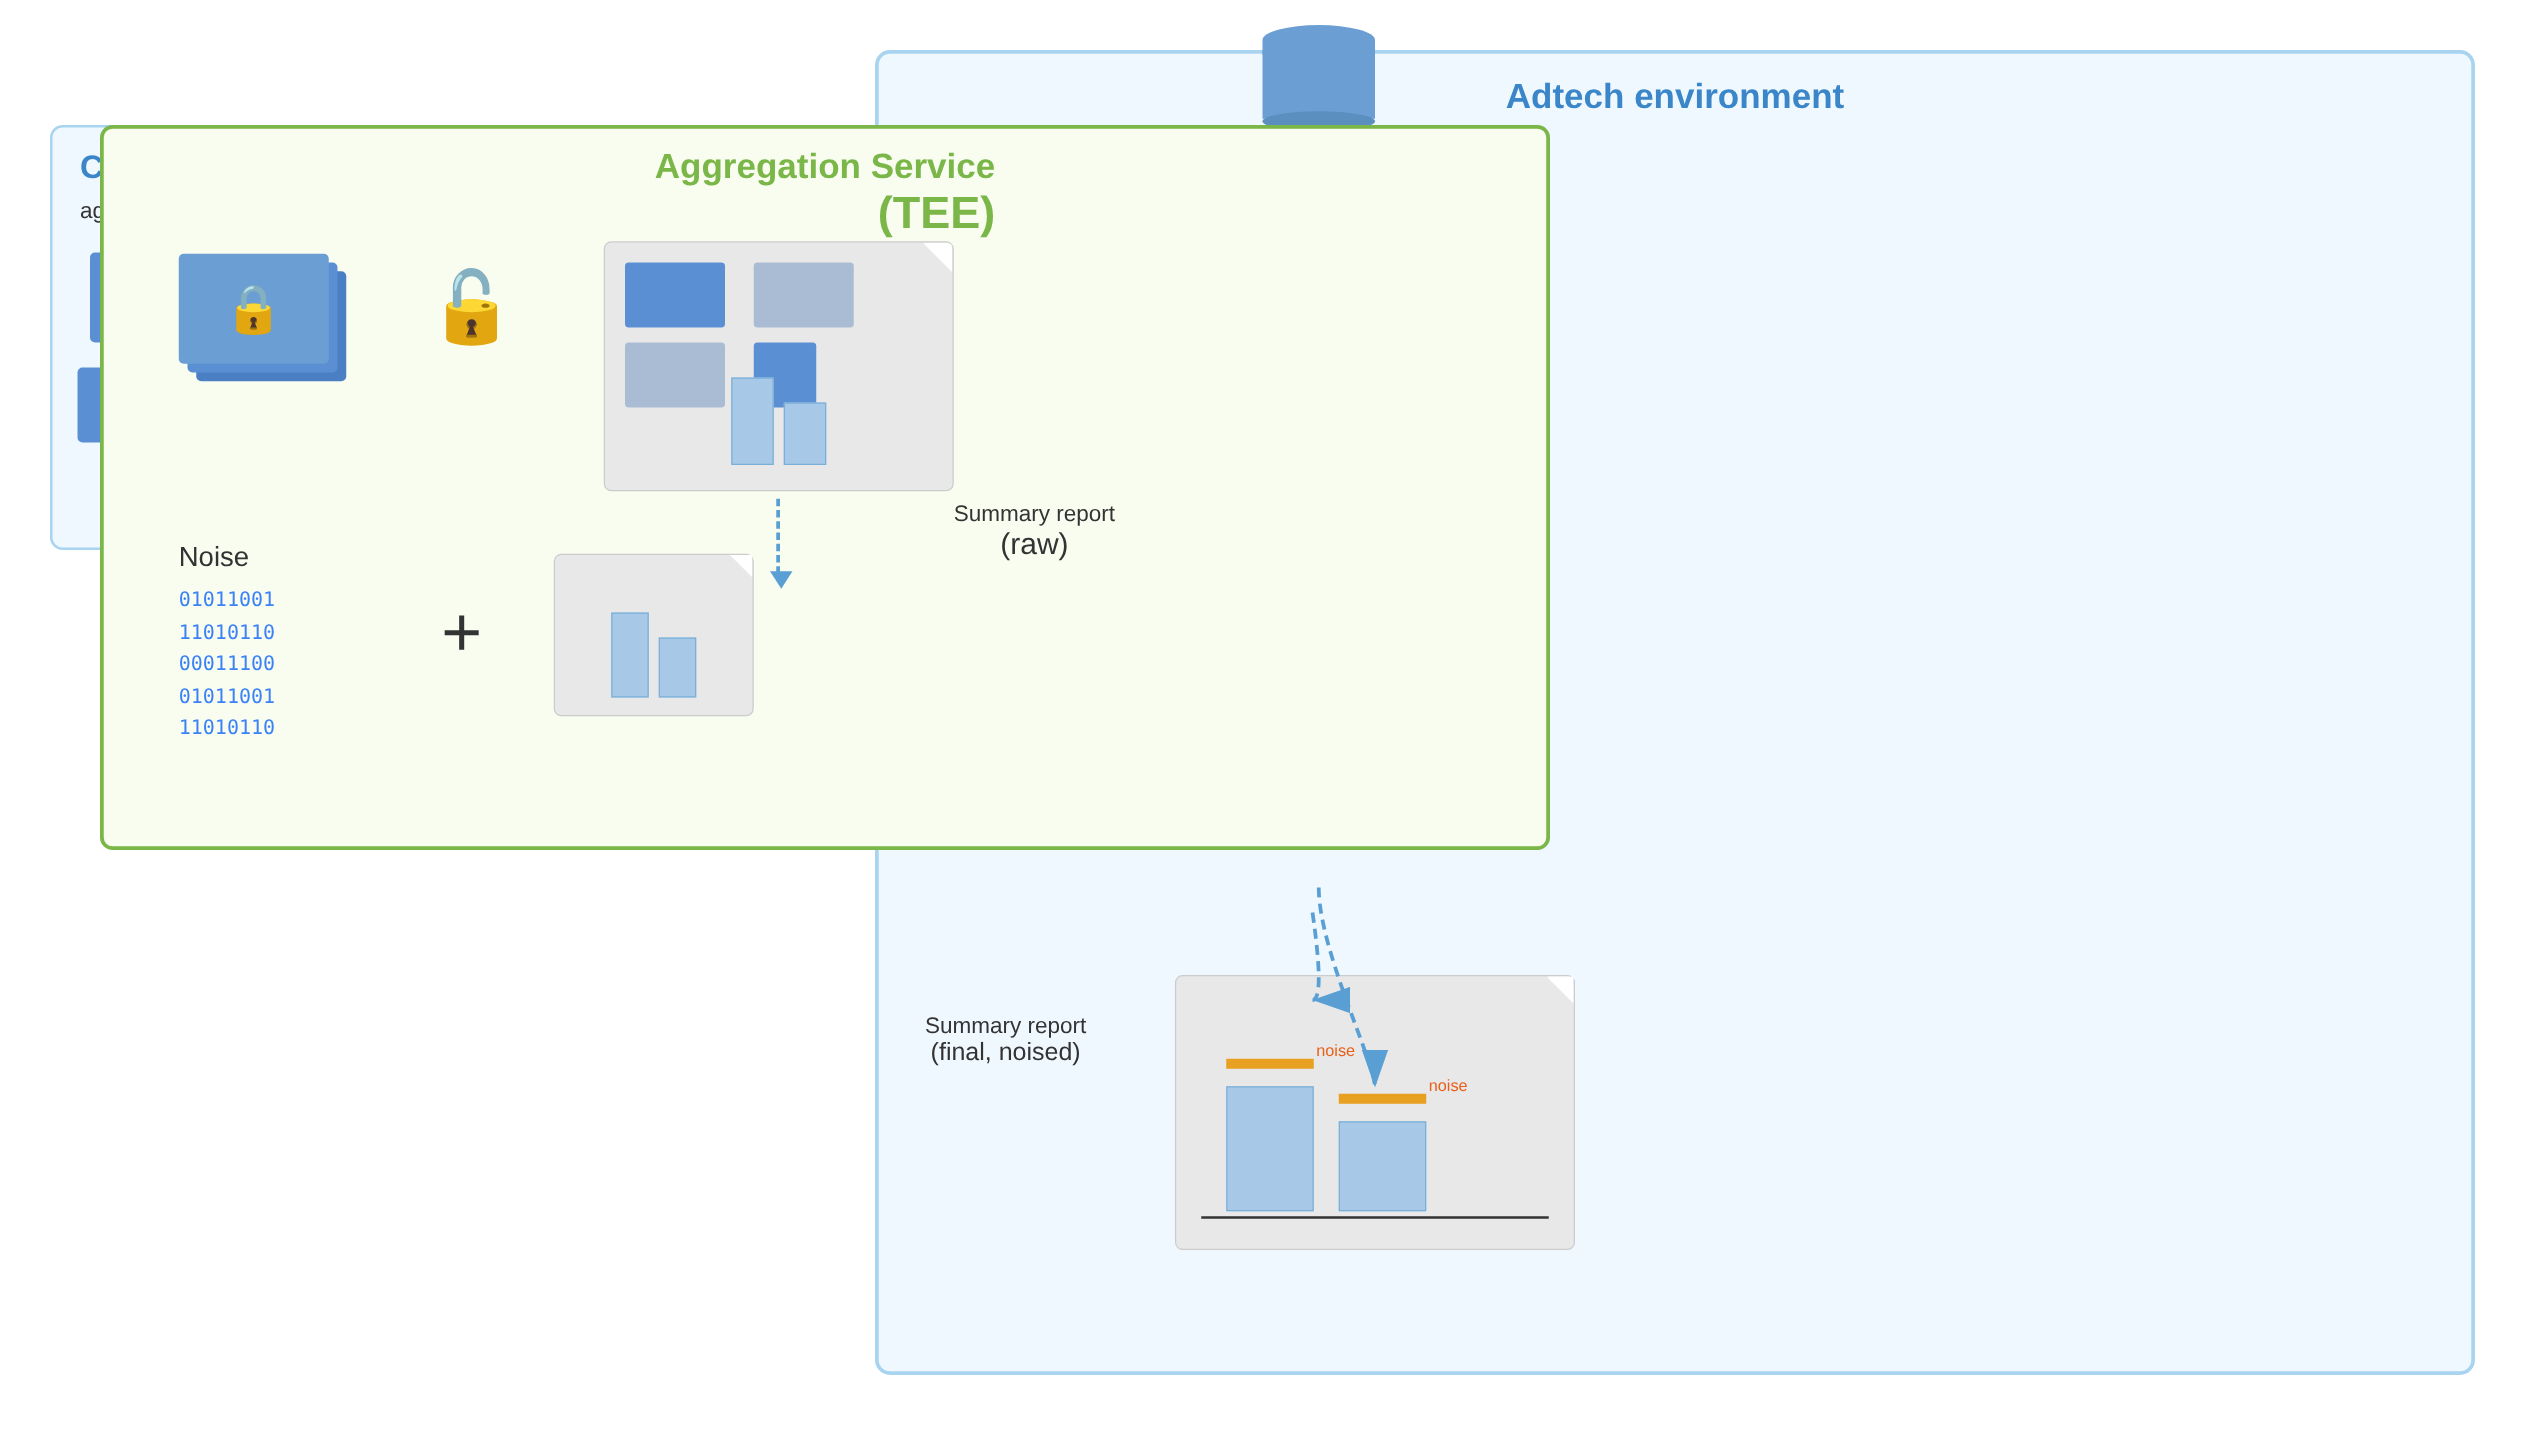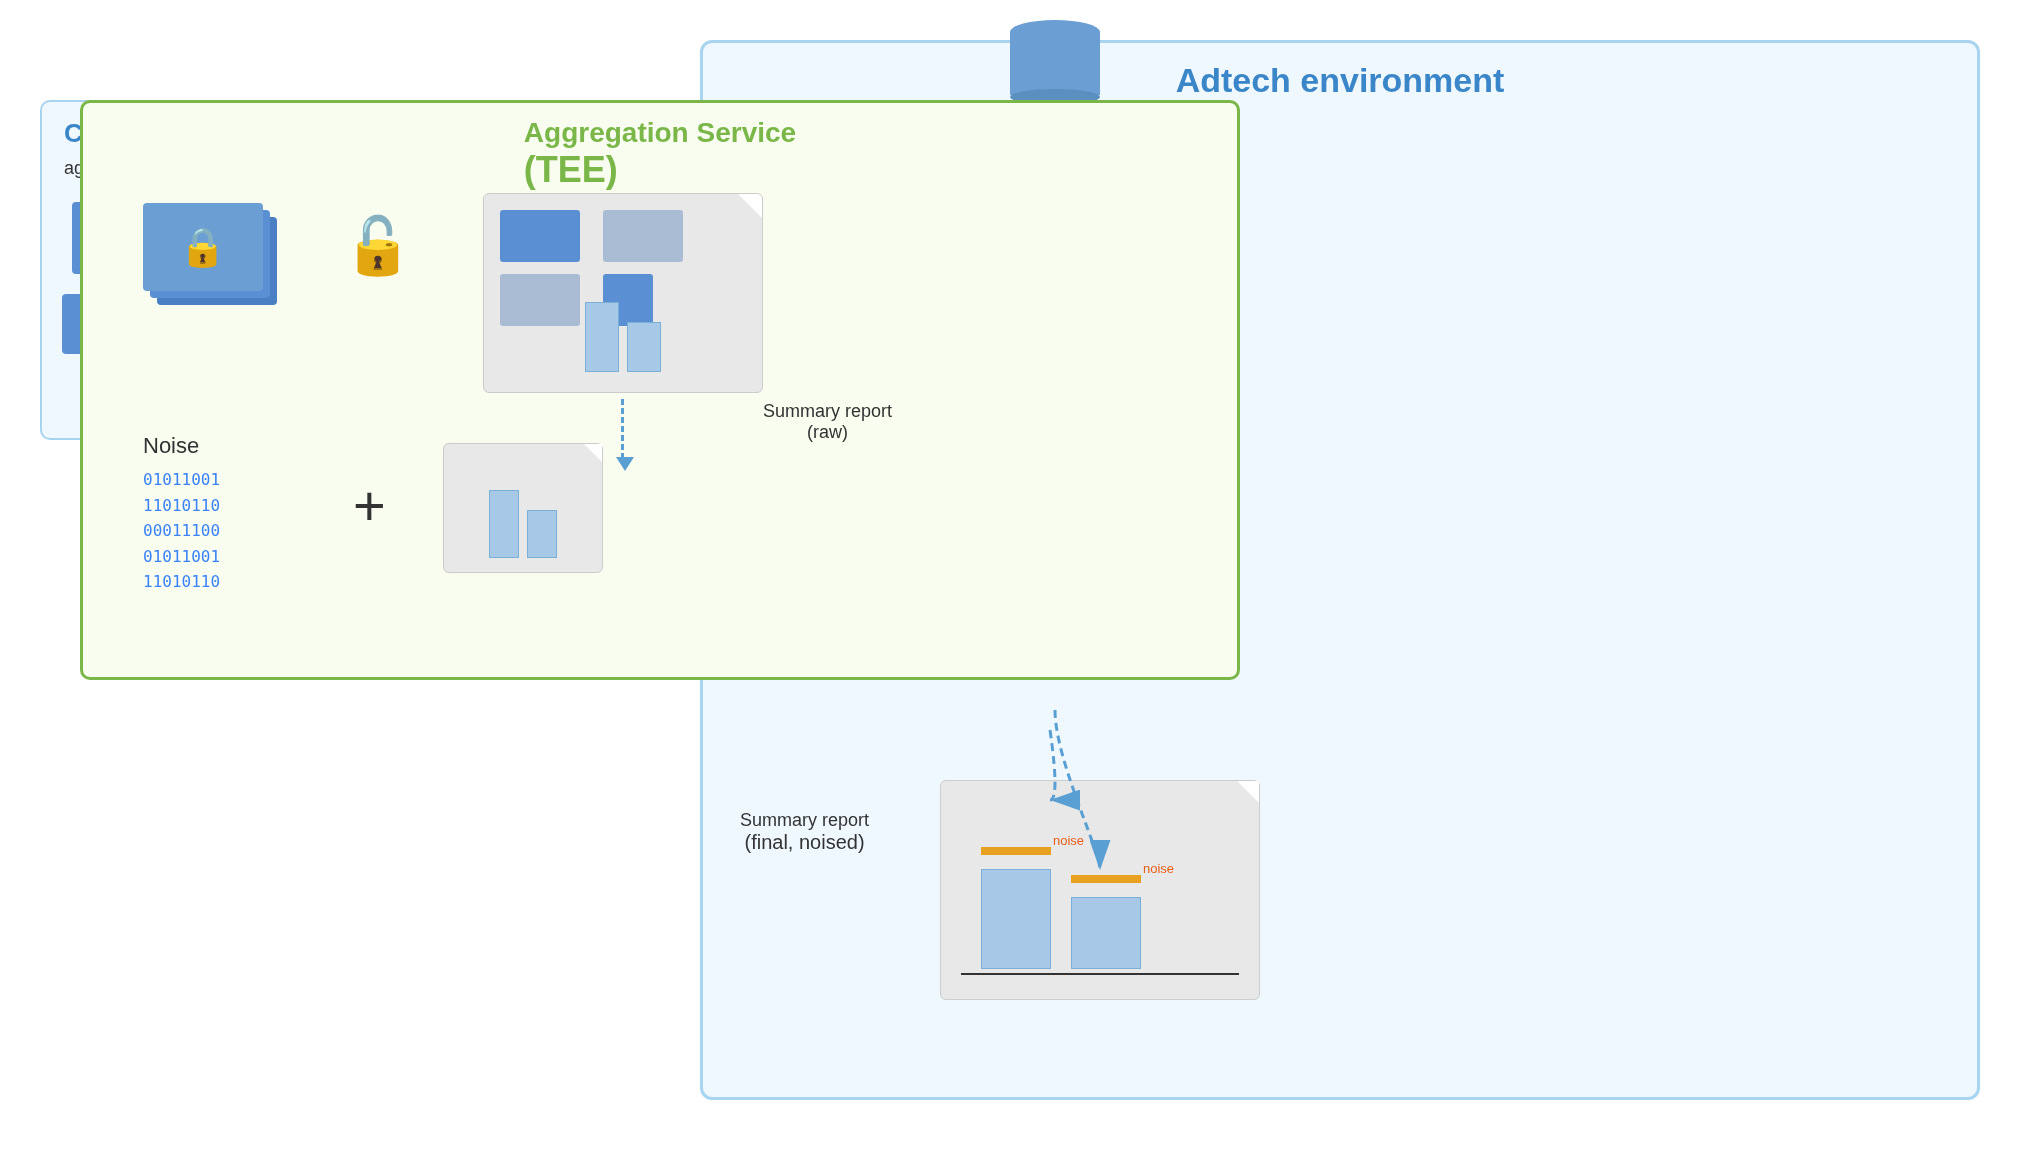--- a/index.html
+++ b/index.html
@@ -30,21 +30,21 @@
       border-radius: 12px;
       background: #f0f8ff;
     }
 
     .adtech-label {
       position: absolute;
       top: 18px;
       left: 50%;
       transform: translateX(-50%);
       color: #3a86c8;
-      font-size: 34px;
+      font-size: 28px;
       font-weight: bold;
     }
 
     
     .collection-box {
       position: absolute;
       left: 40px;
       top: 100px;
       width: 420px;
       height: 340px;
@@ -146,21 +146,21 @@
       <div style="width:90px; height:16px; background:#4a7fb0; border-radius:50%; margin-top:8px;"></div>
       <div style="width:90px; height:24px; background:#6b9fd4; border-radius:0 0 50% 50%; margin-top:-4px;"></div>
     </div>
   </div>
 
   <div style="position:absolute; top:148px; left:1052px; width:3px; height:100px; border-left:3px dashed #5a9fd4;">
     <div style="position:absolute; bottom:-12px; left:-8px; border-top:14px solid #5a9fd4; border-left:9px solid transparent; border-right:9px solid transparent;"></div>
   </div>
 
   <div class="aggregation-box">
-    <div style="position:absolute; top:14px; left:50%; transform:translateX(-50%); text-align:left;">
+    <div style="position:absolute; top:14px; left:50%; transform:translateX(-50%); text-align:right;">
       <div style="color:#7ab648; font-size:28px; font-weight:bold; white-space:nowrap;">Aggregation Service</div>
       <div style="color:#7ab648; font-size:36px; font-weight:bold;">(TEE)</div>
     </div>
 
     <div style="position:absolute; top:100px; left:60px;">
       <div style="position:absolute; top:14px; left:14px; width:120px; height:88px; background:#4a7fc4; border-radius:4px;"></div>
       <div style="position:absolute; top:7px; left:7px; width:120px; height:88px; background:#5a8fd4; border-radius:4px;"></div>
       <div style="position:absolute; top:0; left:0; width:120px; height:88px; background:#6b9fd4; border-radius:4px; display:flex; align-items:center; justify-content:center;">
         <span style="font-size:38px;">🔒</span>
       </div>
@@ -184,21 +184,21 @@
         <div style="width:34px; height:50px; background:#a8c8e8; border:1px solid #7ab0d8;"></div>
       </div>
     </div>
 
     <div style="position:absolute; top:296px; left:538px; width:3px; height:60px; border-left:3px dashed #5a9fd4;">
       <div style="position:absolute; bottom:-12px; left:-8px; border-top:14px solid #5a9fd4; border-left:9px solid transparent; border-right:9px solid transparent;"></div>
     </div>
 
     <div style="position:absolute; top:298px; left:680px; text-align:center;">
       <div style="font-size:18px; color:#333;">Summary report</div>
-      <div style="font-size:18px; color:#333;">(raw)</div>
+      <div style="font-size:24px; color:#333;">(raw)</div>
     </div>
 
     <div style="position:absolute; top:330px; left:60px;">
       <div style="font-size:22px; color:#333; margin-bottom:8px;">Noise</div>
       <div class="noise-binary">
         01011001<br>11010110<br>00011100<br>01011001<br>11010110
       </div>
     </div>
 
     <div style="position:absolute; top:370px; left:270px; font-size:56px; color:#333; font-weight:300;">+</div>

